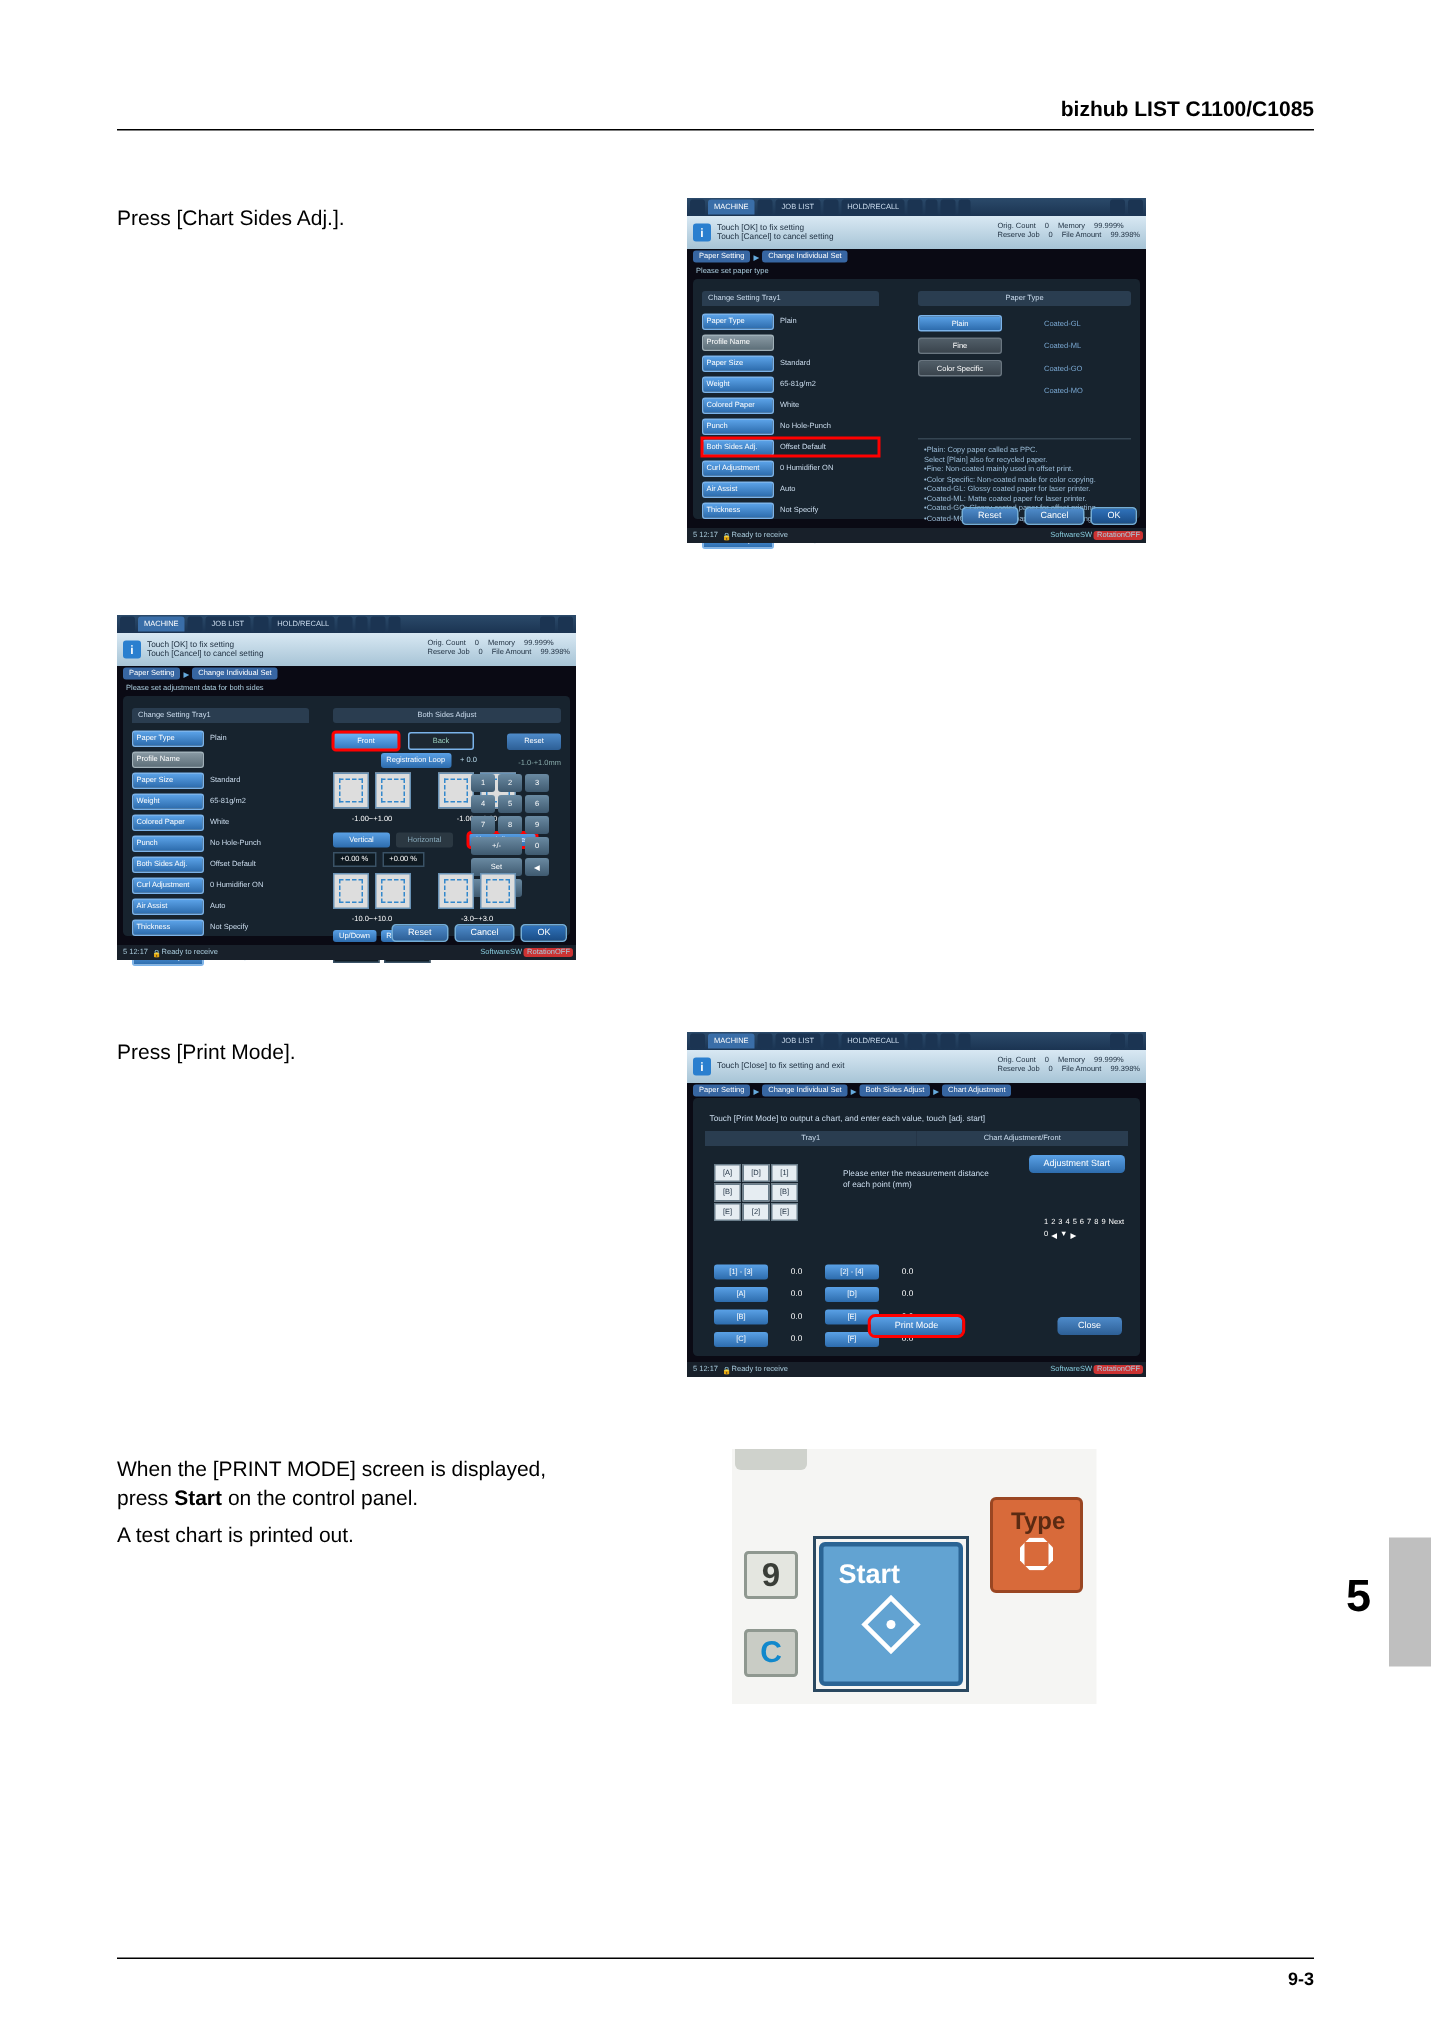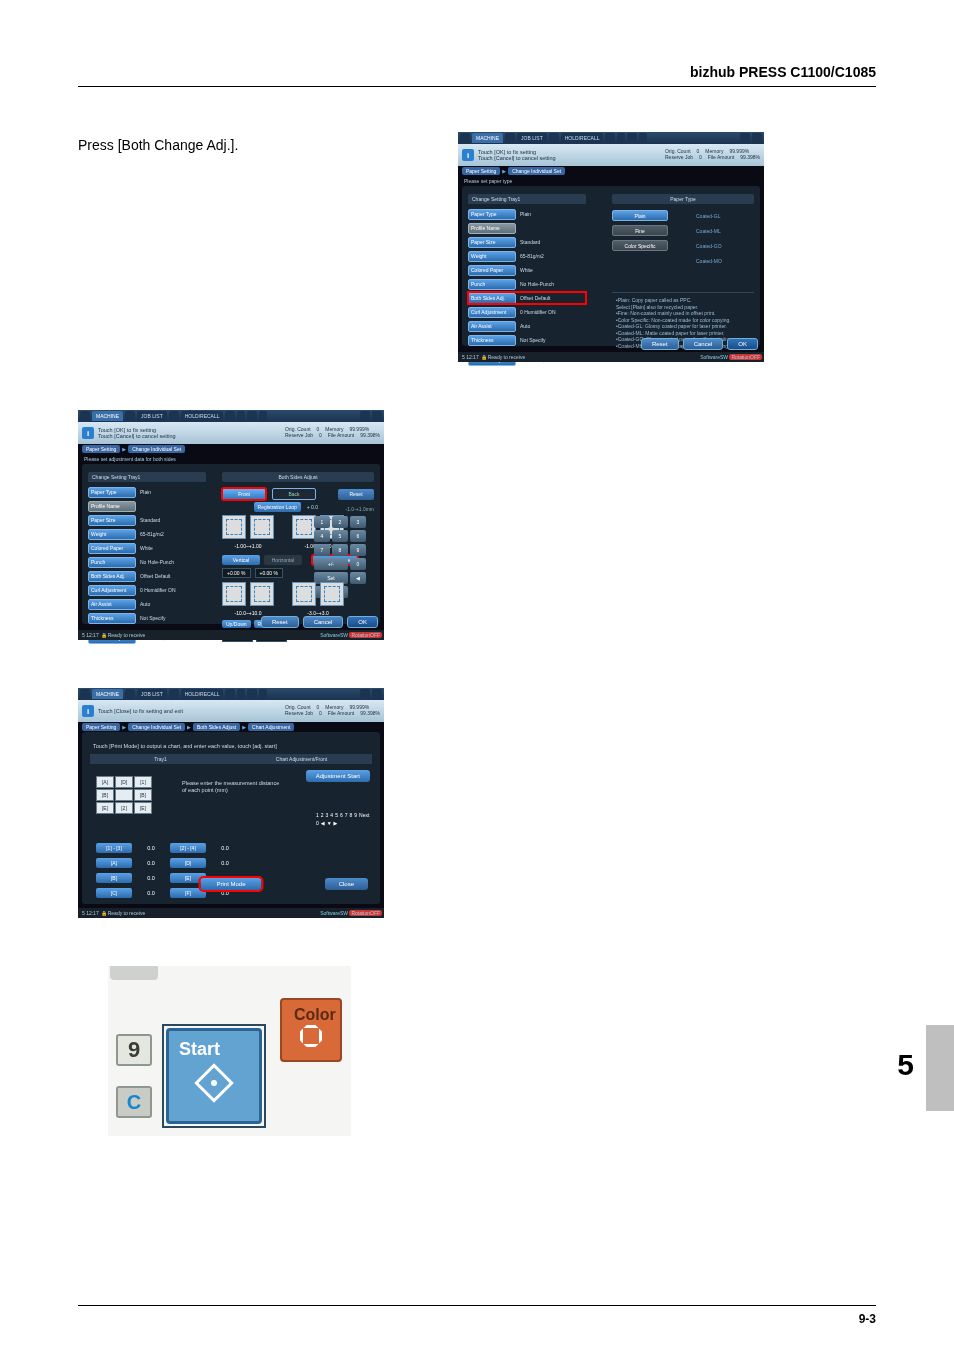--- a/index.html
+++ b/index.html
@@ -232,28 +232,28 @@
     bottom:24px;
     right:78px;
     font-size:12px;
     font-weight:bold;
   }
 </style>
 </head>
 <body>
 
 <div class="page">
-  <div class="header-title">bizhub PRESS C1100/C1085</div>
+  <div class="header-title">bizhub LIST C1100/C1085</div>
   <div class="header-rule"></div>
 
   <div class="content">
 
     <div class="step-row">
       <div class="step-text">
-        <p>Press [Both Change Adj.].</p>
+        <p>Press [Chart Sides Adj.].</p>
       </div>
       <div class="step-img">
         <div class="screen">
           <div class="topbar">
             <div class="icon-sq"></div>
             <div class="tab sel">MACHINE</div>
             <div class="icon-sq"></div>
             <div class="tab">JOB LIST</div>
             <div class="icon-sq"></div>
             <div class="tab">HOLD/RECALL</div>
@@ -566,20 +566,23 @@
             <span>5 12:17</span>&nbsp;&nbsp;<span>🔒</span>
             <span>Ready to receive</span>
             <span class="so">SoftwareSW</span>
             <span class="rot">RotationOFF</span>
           </div>
         </div>
       </div>
     </div>
 
     <div class="step-row">
+      <div class="step-text">
+        <p>Press [Print Mode].</p>
+      </div>
       <div class="step-img">
         <div class="screen">
           <div class="topbar">
             <div class="icon-sq"></div>
             <div class="tab sel">MACHINE</div>
             <div class="icon-sq"></div>
               <div class="tab">JOB LIST</div>
             <div class="icon-sq"></div>
               <div class="tab">HOLD/RECALL</div>
             <div class="icon-sq"></div>
@@ -688,33 +691,37 @@
             <span>5 12:17</span>&nbsp;&nbsp;<span>🔒</span>
             <span>Ready to receive</span>
             <span class="so">SoftwareSW</span>
             <span class="rot">RotationOFF</span>
           </div>
         </div>
       </div>
     </div>
 
     <div class="step-row" style="margin-bottom:0;">
+      <div class="step-text">
+        <p><span>When the [PRINT MODE] screen is displayed, press </span><b>Start</b><span> on the control panel.</span></p>
+        <p>A test chart is printed out.</p>
+      </div>
       <div class="step-img" style="padding-left:30px;">
         <div class="panel-img">
           <div class="frag"></div>
           <div class="numbtn">9</div>
           <div class="cbtn">C</div>
           <div class="startbtn">
             <div class="lbl">Start</div>
             <div class="diamond"></div>
             <div class="dot"></div>
           </div>
           <div class="start-outline" style="left:56px; top:60px; width:100px; height:100px;"></div>
           <div class="stopbtn">
-            <div class="lbl">Color</div>
+            <div class="lbl">Type</div>
             <div class="oct"></div>
           </div>
         </div>
       </div>
     </div>
 
   </div>
 
   <div class="footer-rule"></div>
   <div class="page-num">9-3</div>

